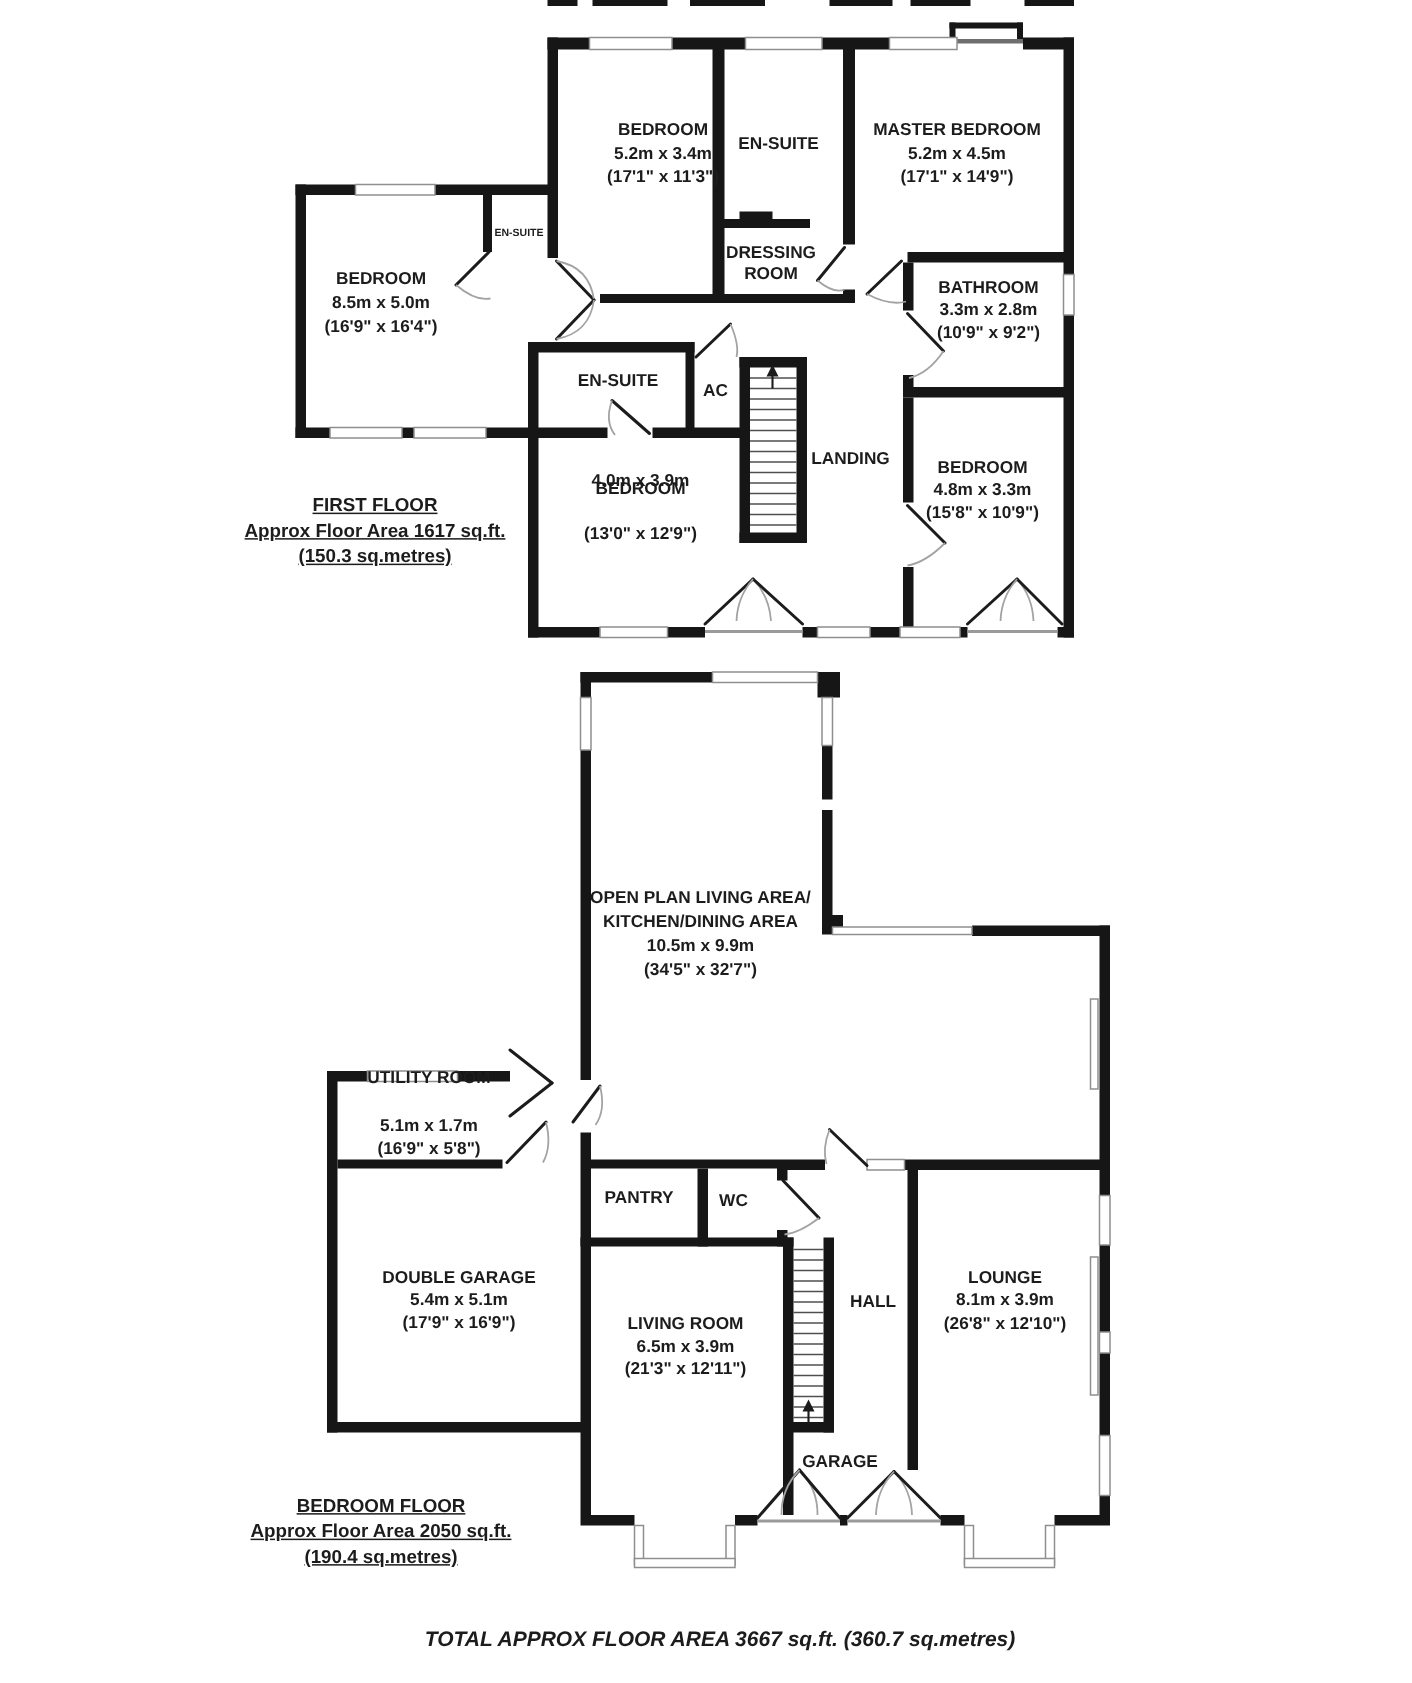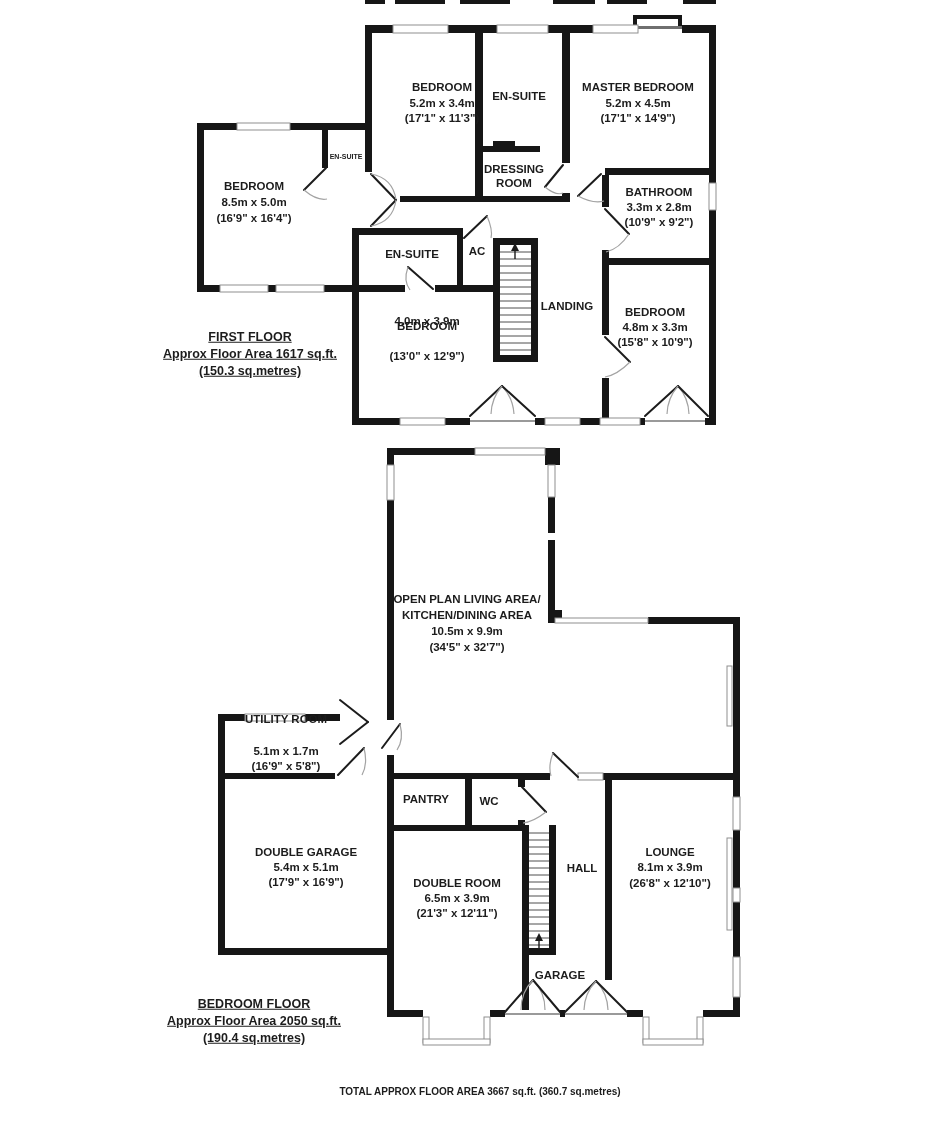--- a/index.html
+++ b/index.html
@@ -12,21 +12,21 @@
   .sill{fill:#9a9a9a;}
   .leaf{stroke:#1c1c1c;stroke-width:2;fill:none;stroke-linecap:round;}
   .arc{stroke:#a3a3a3;stroke-width:1.2;fill:none;}
   .tread{stroke:#4f4f4f;stroke-width:1;}
   .arrow{stroke:#1c1c1c;stroke-width:1.4;}
   .arrowhead{fill:#1c1c1c;}
   .lbl{position:absolute;transform:translate(-50%,-50%);font-weight:700;font-size:11.5px;
        color:#1c1c1c;white-space:nowrap;line-height:1;}
   .lbl.tiny{font-size:7px;}
   .lbl.cap{font-size:12.5px;text-decoration:underline;}
-  .lbl.total{font-size:10px;}
+  .lbl.total{font-size:14px;font-style:italic;}
 </style>
 </head>
 <body>
 
 <div class="plan">
 
 <svg width="941" height="1122" viewBox="0 0 941 1122">
 
   <g>
     <rect class="wall" x="365" y="0" width="20" height="4"></rect>
@@ -305,21 +305,21 @@
 <div class="lbl" style="left:659px;top:208px">3.3m x 2.8m</div>
 <div class="lbl" style="left:659px;top:223px">(10'9" x 9'2")</div>
 
 <div class="lbl tiny" style="left:346px;top:156px">EN-SUITE</div>
 
 <div class="lbl" style="left:254px;top:187px">BEDROOM</div>
 <div class="lbl" style="left:254px;top:203px">8.5m x 5.0m</div>
 <div class="lbl" style="left:254px;top:219px">(16'9" x 16'4")</div>
 
 <div class="lbl" style="left:412px;top:255px">EN-SUITE</div>
-<div class="lbl" style="left:477px;top:252px">AC</div>
+<div class="lbl" style="left:477px;top:262px">AC</div>
 
 <div class="lbl" style="left:427px;top:327px">BEDROOM</div>
 <div class="lbl" style="left:427px;top:322px">4.0m x 3.9m</div>
 <div class="lbl" style="left:427px;top:357px">(13'0" x 12'9")</div>
 
 <div class="lbl" style="left:567px;top:307px">LANDING</div>
 
 <div class="lbl" style="left:655px;top:313px">BEDROOM</div>
 <div class="lbl" style="left:655px;top:328px">4.8m x 3.3m</div>
 <div class="lbl" style="left:655px;top:343px">(15'8" x 10'9")</div>
@@ -337,21 +337,21 @@
 <div class="lbl" style="left:286px;top:752px">5.1m x 1.7m</div>
 <div class="lbl" style="left:286px;top:767px">(16'9" x 5'8")</div>
 
 <div class="lbl" style="left:306px;top:853px">DOUBLE GARAGE</div>
 <div class="lbl" style="left:306px;top:868px">5.4m x 5.1m</div>
 <div class="lbl" style="left:306px;top:883px">(17'9" x 16'9")</div>
 
 <div class="lbl" style="left:426px;top:800px">PANTRY</div>
 <div class="lbl" style="left:489px;top:802px">WC</div>
 
-<div class="lbl" style="left:457px;top:884px">DOUBLE ROOM</div>
+<div class="lbl" style="left:457px;top:884px">LIVING ROOM</div>
 <div class="lbl" style="left:457px;top:899px">6.5m x 3.9m</div>
 <div class="lbl" style="left:457px;top:914px">(21'3" x 12'11")</div>
 
 <div class="lbl" style="left:582px;top:869px">HALL</div>
 <div class="lbl" style="left:560px;top:976px">GARAGE</div>
 
 <div class="lbl" style="left:670px;top:853px">LOUNGE</div>
 <div class="lbl" style="left:670px;top:868px">8.1m x 3.9m</div>
 <div class="lbl" style="left:670px;top:884px">(26'8" x 12'10")</div>
 

